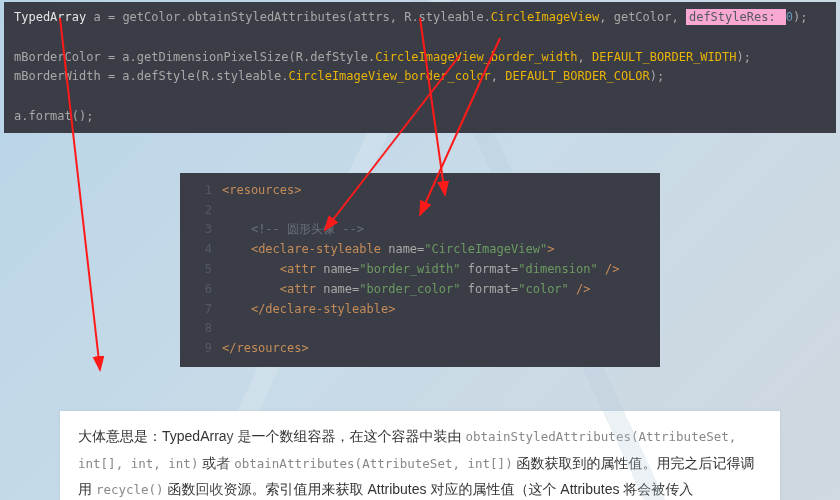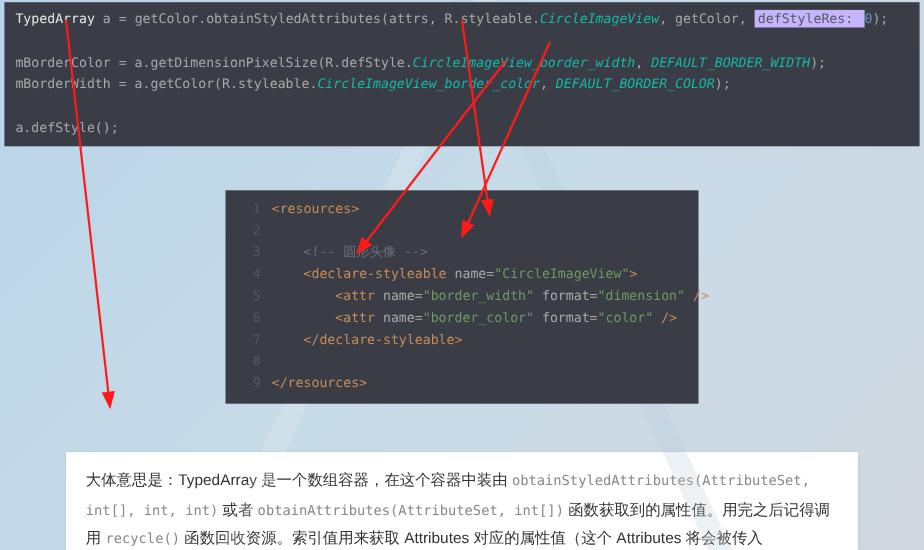--- a/index.html
+++ b/index.html
@@ -26,29 +26,29 @@
     padding: 6px 10px;
     position: relative;
     white-space: pre;
     font-family: "Consolas", "Monaco", monospace;
   }
   .code-top {
     width: 832px;
     margin: 2px auto 0;
   }
   .code-xml {
-    width: 430px;
+    width: 480px;
     margin: 40px auto 0;
     padding: 8px 12px;
     font-size: 12px;
   }
   .ln { display: inline-block; color: #555862; width: 20px; text-align: right; margin-right: 10px; user-select:none;}
   .kw { color: #e5e5e5; }
-  .cls { color: #14b8a6; font-style: italic; }
-  .hint { color: #565962; background:#c4b5fd; padding:1px 3px;}
+  .cls { color: #eab308; }
+  .hint { color: #565962; background:#f9a8d4; padding:1px 3px;}
   .num { color: #6897bb; }
   .tag { color: #c68c5a; }
   .attr { color: #a8a8a8; }
   .val { color: #6c9a62; }
   .cmt { color: #6b6f78; }
   .text-block {
     width: 720px;
     background: #ffffff;
     margin: 44px 0 0 60px;
     padding: 12px 18px 16px;
@@ -71,23 +71,23 @@
     pointer-events: none;
   }
 </style>
 </head>
 <body>
 <div class="polygon-bg"></div>
 
 <div class="code-block code-top"><span class="kw">TypedArray</span><span> a </span><span>=</span><span> getColor.obtainStyledAttributes(attrs, R.styleable.</span><span class="cls">CircleImageView</span><span>, getColor, </span><span class="hint">defStyleRes: </span><span class="num">0</span><span>);</span>
 
 <span>mBorderColor </span><span>= a.getDimensionPixelSize(R.defStyle.</span><span class="cls">CircleImageView_border_width</span><span>, </span><span class="cls">DEFAULT_BORDER_WIDTH</span><span>);</span>
-<span>mBorderWidth </span><span>= a.getColor(R.styleable.</span><span class="cls">CircleImageView_border_color</span><span>, </span><span class="cls">DEFAULT_BORDER_COLOR</span><span>);</span>
+<span>mBorderWidth </span><span>= a.defStyle(R.styleable.</span><span class="cls">CircleImageView_border_color</span><span>, </span><span class="cls">DEFAULT_BORDER_COLOR</span><span>);</span>
 
-<span>a.defStyle();</span></div>
+<span>a.format();</span></div>
 
 <div class="code-block code-xml"><span class="ln">1</span><span class="tag">&lt;resources&gt;</span>
 <span class="ln">2</span>
 <span class="ln">3</span>    <span class="cmt">&lt;!-- 圆形头像 --&gt;</span>
 <span class="ln">4</span>    <span class="tag">&lt;declare-styleable </span><span class="attr">name=</span><span class="val">"CircleImageView"</span><span class="tag">&gt;</span>
 <span class="ln">5</span>        <span class="tag">&lt;attr </span><span class="attr">name=</span><span class="val">"border_width"</span><span class="attr"> format=</span><span class="val">"dimension"</span><span class="tag"> /&gt;</span>
 <span class="ln">6</span>        <span class="tag">&lt;attr </span><span class="attr">name=</span><span class="val">"border_color"</span><span class="attr"> format=</span><span class="val">"color"</span><span class="tag"> /&gt;</span>
 <span class="ln">7</span>    <span class="tag">&lt;/declare-styleable&gt;</span>
 <span class="ln">8</span>
 <span class="ln">9</span><span class="tag">&lt;/resources&gt;</span></div>

